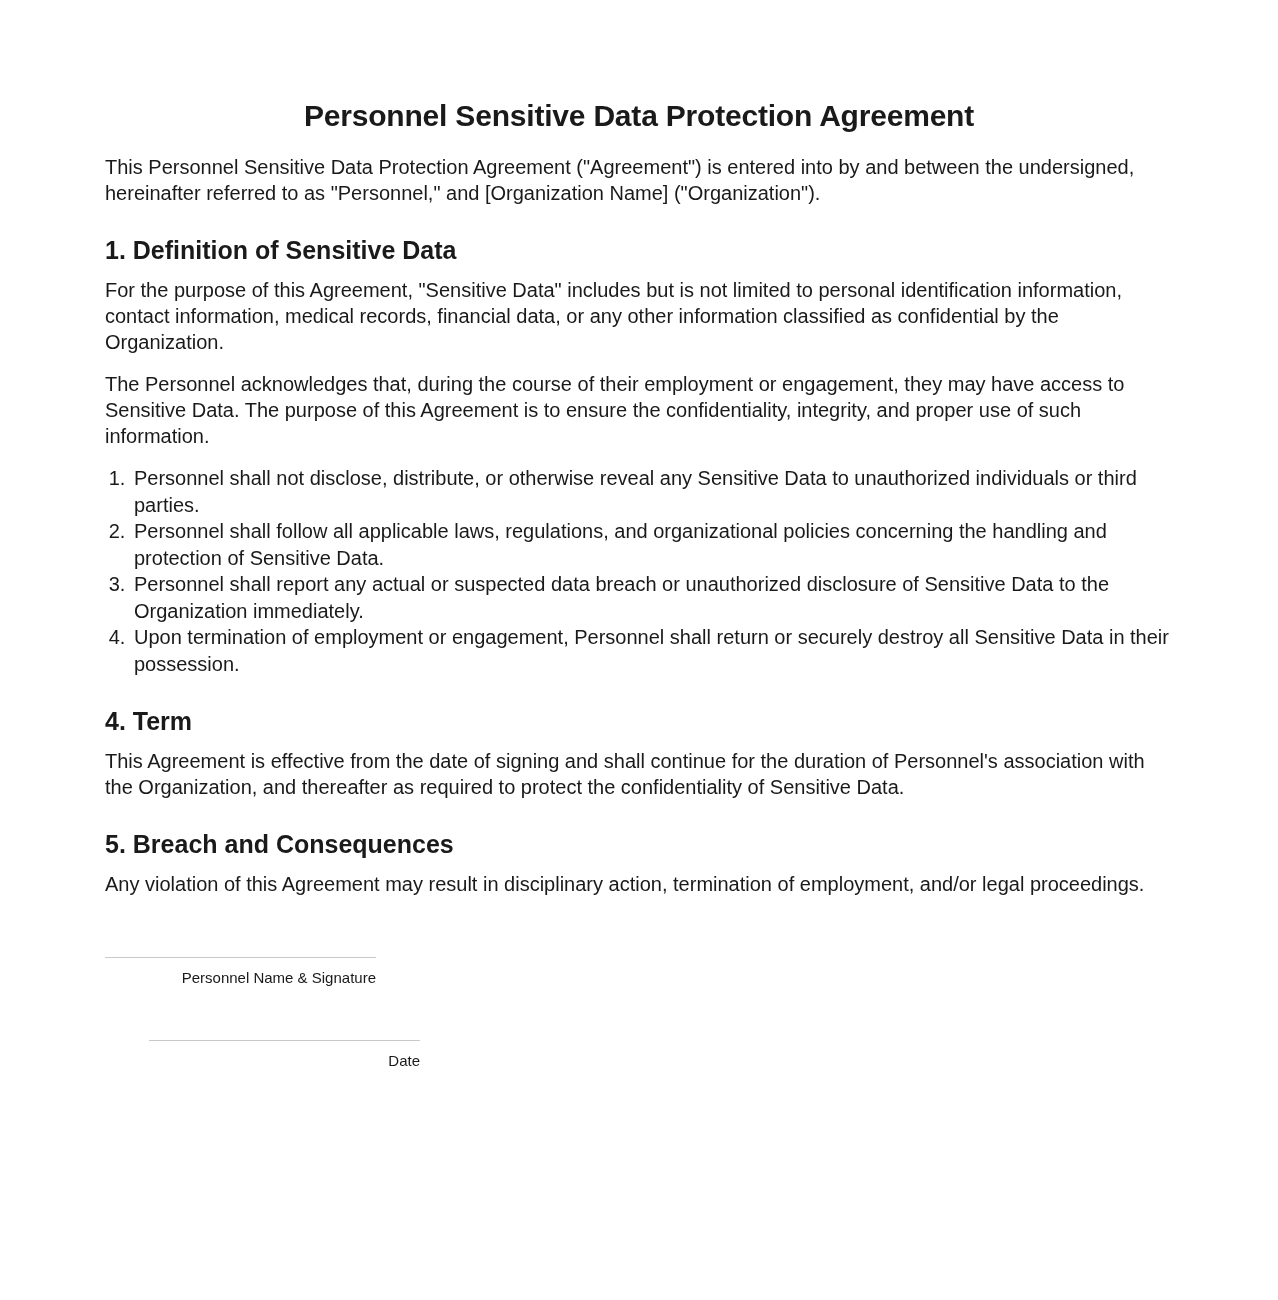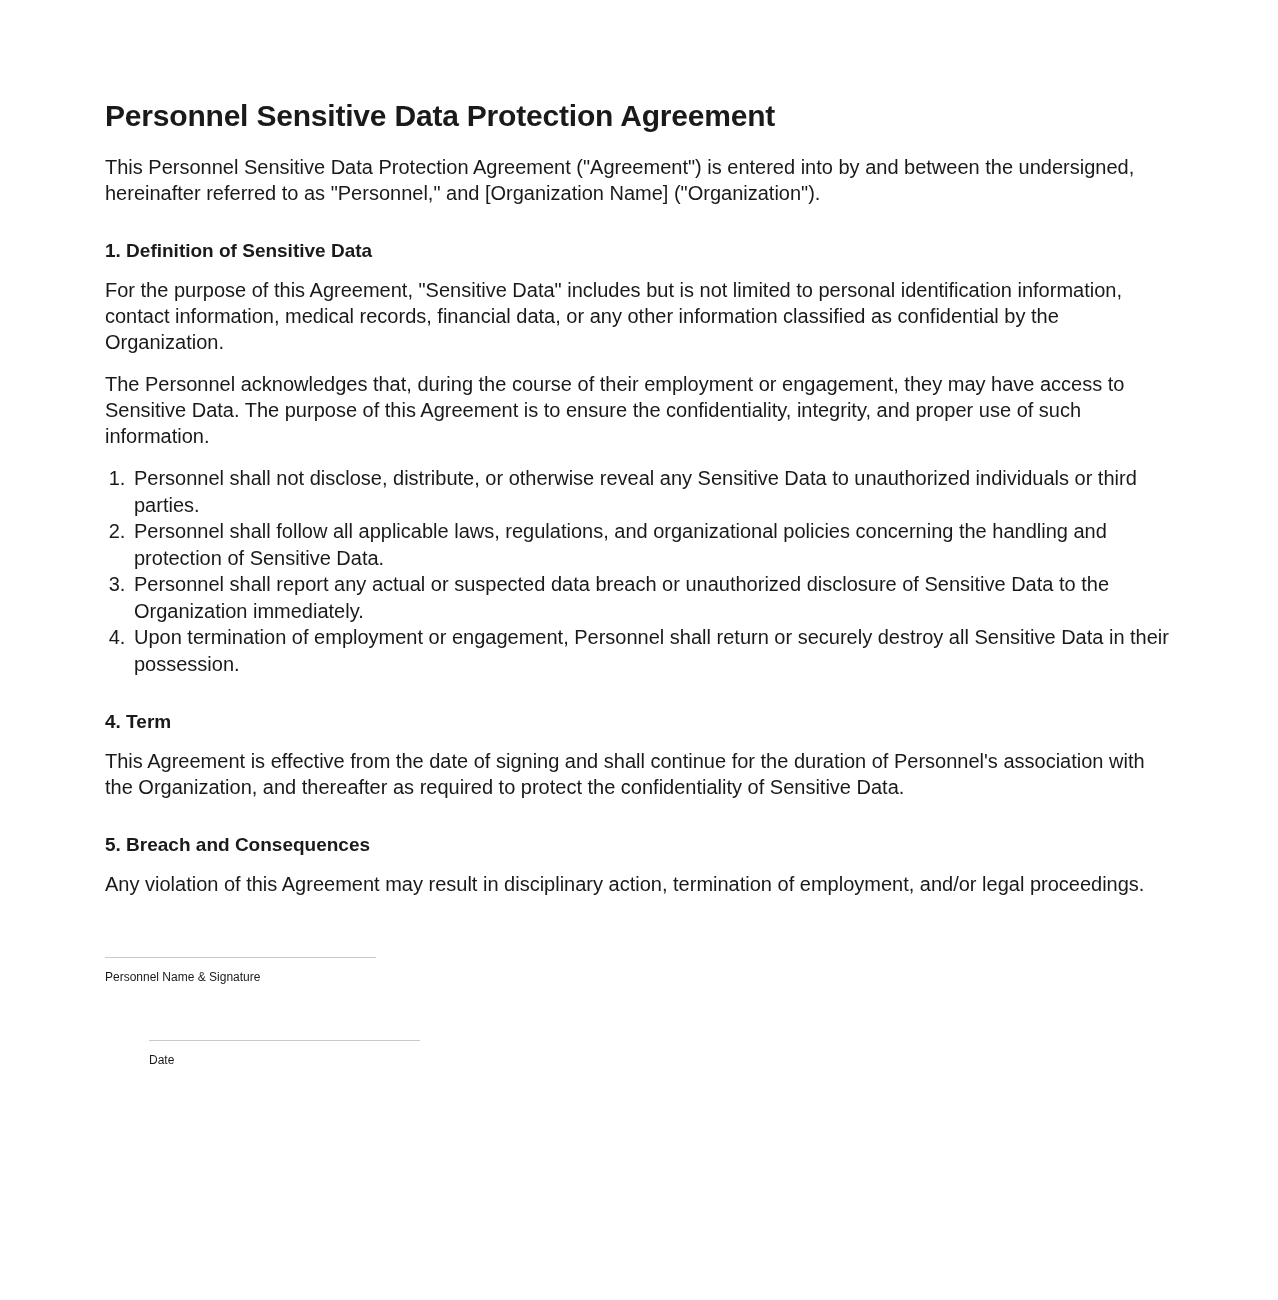--- a/index.html
+++ b/index.html
@@ -15,28 +15,29 @@
     margin: 0 auto;
     padding: 96px 0 160px 0;
     min-height: 1300px;
   }
   h1.doc-title {
     font-size: 30px;
     line-height: 40px;
     font-weight: 700;
     margin: 0 0 18px 0;
     letter-spacing: -0.2px;
+    text-align: center;
   }
   p.body-text {
     font-size: 20px;
     line-height: 26px;
     margin: 0 0 16px 0;
   }
   h3.section-heading {
-    font-size: 19px;
+    font-size: 25px;
     line-height: 25px;
     font-weight: 700;
     margin: 32px 0 14px 0;
   }
   ol.numbered-list {
     margin: 0 0 16px 0;
     padding-left: 26px;
     font-size: 20px;
     line-height: 26.5px;
   }
@@ -49,22 +50,23 @@
     padding-top: 9px;
   }
   .sig-block.first {
     margin-top: 60px;
   }
   .sig-block.second {
     margin-top: 52px;
     margin-left: 44px;
   }
   .sig-label {
-    font-size: 12px;
+    font-size: 15px;
     line-height: 21px;
+    text-align: right;
   }
 </style>
 </head>
 <body>
 
 <div class="page">
 
   <h1 class="doc-title">Personnel Sensitive Data Protection Agreement</h1>
 
   <p class="body-text">This Personnel Sensitive Data Protection Agreement ("Agreement") is entered into by and between the undersigned, hereinafter referred to as "Personnel," and [Organization Name] ("Organization").</p>

